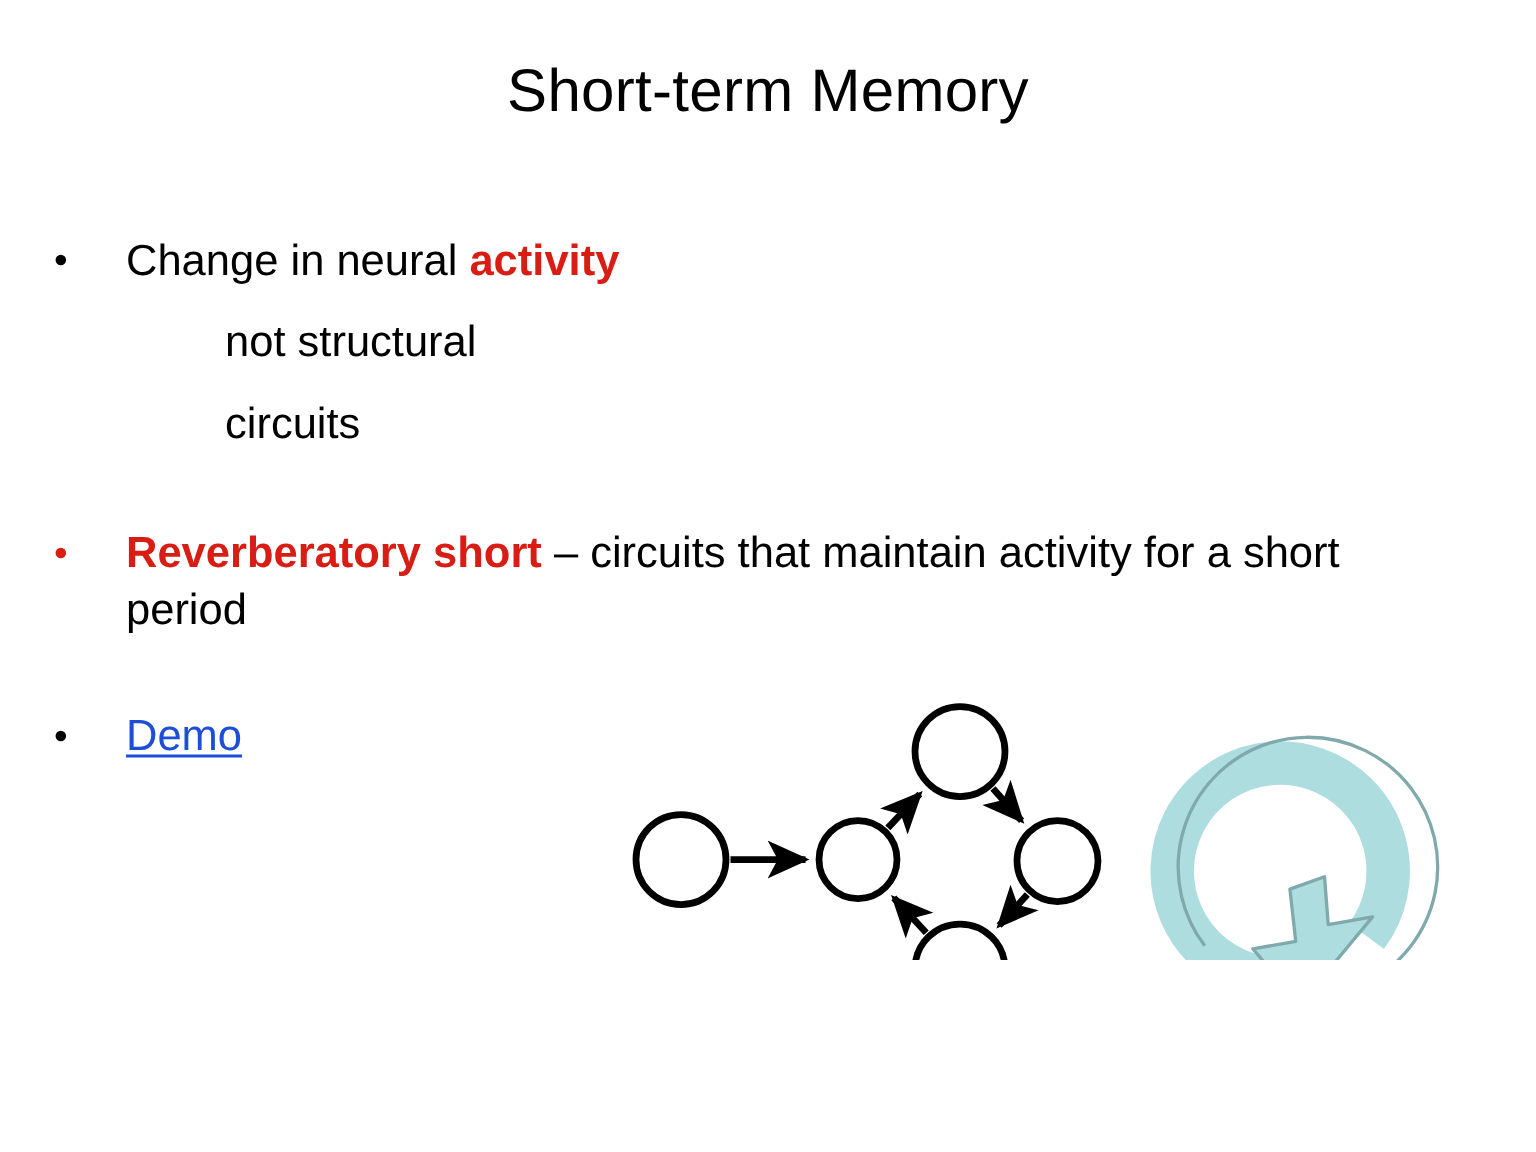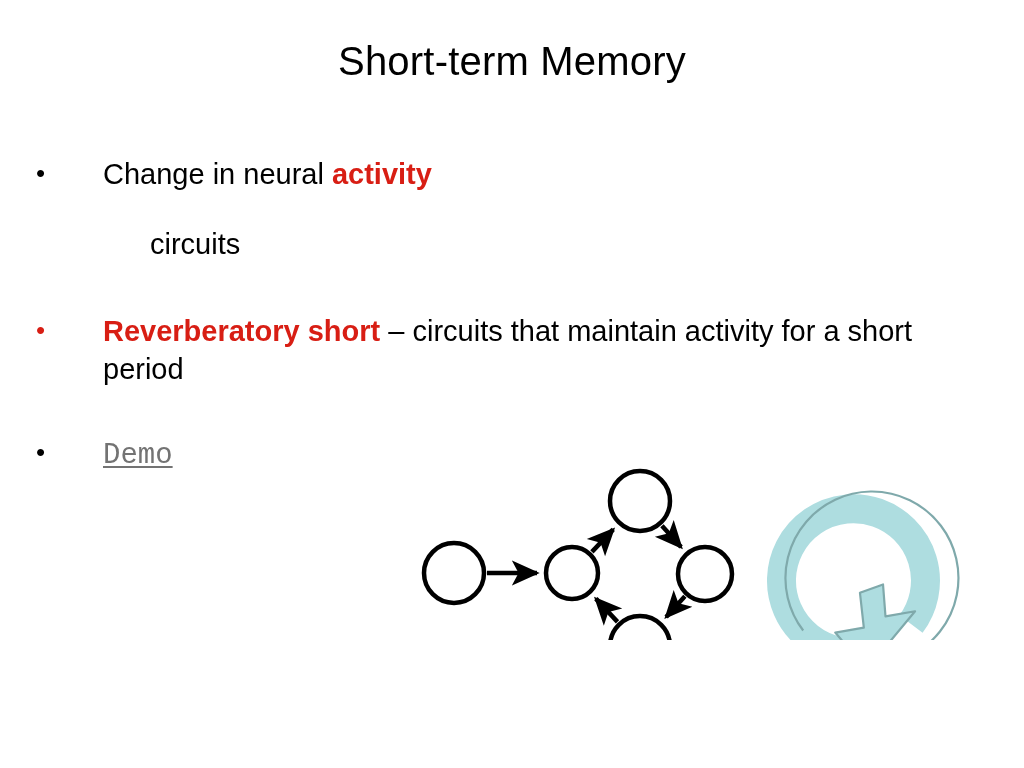--- a/index.html
+++ b/index.html
@@ -58,45 +58,43 @@
     line-height: 1.40;
     color: #000000;
     user-select: none;
   }
   .bullet-marker.red {
     color: #d81e14;
   }
   .bullet-text {
     flex: 1 1 auto;
     min-width: 0;
-    margin-left: 19px;
   }
 
   .sub-line {
     font-size: 29px;
     line-height: 1.32;
     margin-left: 114px;
     color: #000000;
   }
 
   .spacer-sm { height: 16px; }
   .spacer-md { height: 48px; }
   .spacer-lg { height: 46px; }
 
   .em-red {
     color: #d81e14;
     font-weight: bold;
   }
 
   .link {
-    color: #737373;
+    color: #1d4ed8;
     text-decoration: underline;
     text-underline-offset: 3px;
     cursor: pointer;
-    font-family: Liberation Mono, monospace;
   }
 
   
   #figure-area {
     position: absolute;
     left: 0;
     top: 0;
     width: 1024px;
     height: 768px;
     pointer-events: none;
@@ -115,20 +113,21 @@
 
   <div id="body-block">
 
     <div class="bullet-row">
       <span class="bullet-marker">•</span>
       <span class="bullet-text"><span>Change in neural </span><span class="em-red">activity</span></span>
     </div>
 
     <div class="spacer-sm"></div>
 
+    <div class="sub-line">not structural</div>
 
     <div class="spacer-sm"></div>
 
     <div class="sub-line">circuits</div>
 
     <div class="spacer-md"></div>
 
     <div class="bullet-row">
       <span class="bullet-marker red">•</span>
       <span class="bullet-text"><span class="em-red">Reverberatory short</span><span> – circuits that maintain activity for a short period</span></span>

